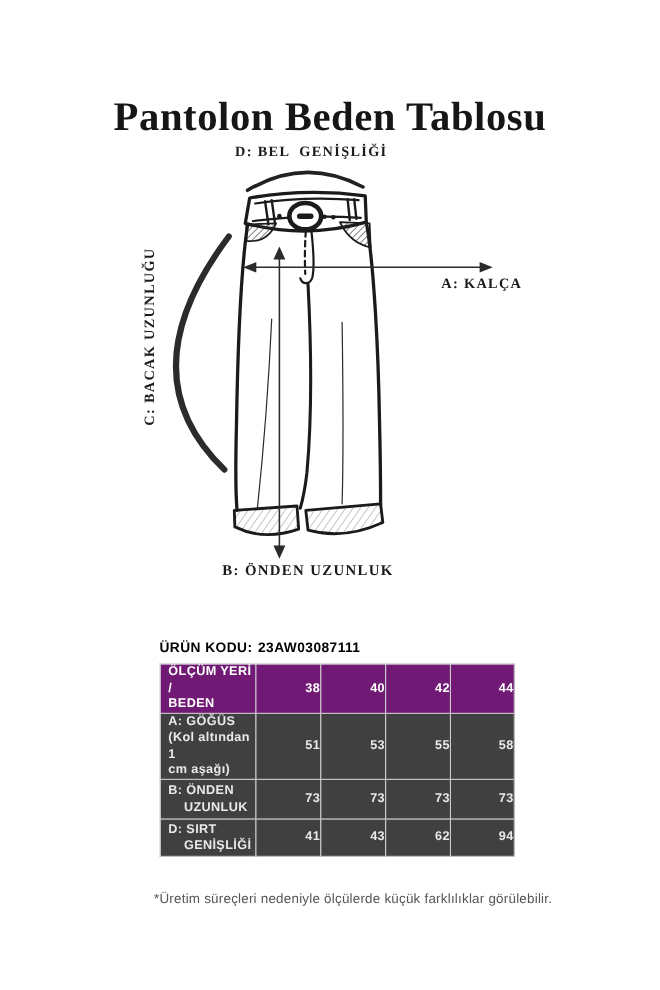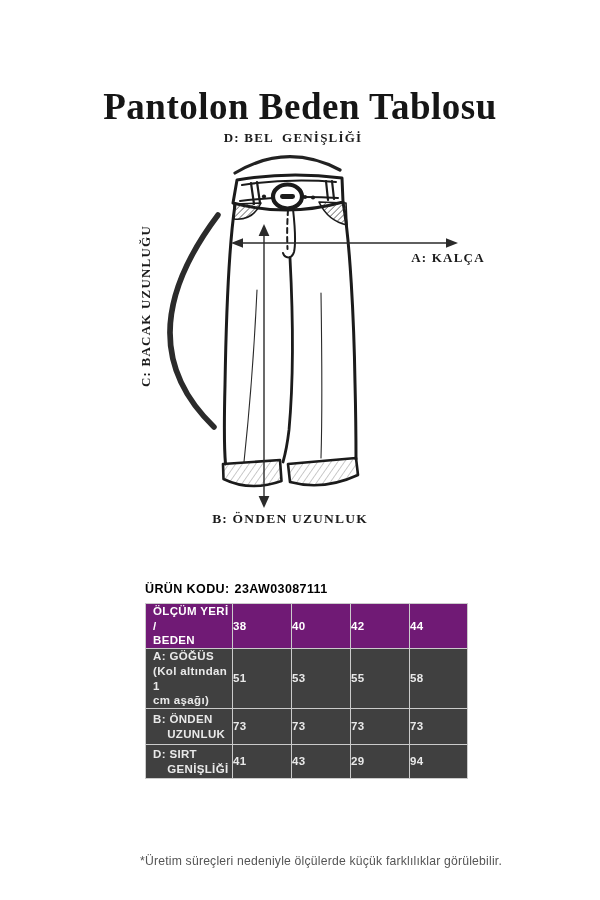--- a/index.html
+++ b/index.html
@@ -5,21 +5,21 @@
   html,body{margin:0;padding:0;}
   body{
     width:600px;height:900px;position:relative;background:#ffffff;
     font-family:"Liberation Sans",sans-serif;overflow:hidden;
   }
   .page-title{
     position:absolute;top:53px;left:0;width:600px;text-align:center;
     font-family:"Liberation Serif",serif;font-weight:bold;font-size:37px;
     letter-spacing:.5px;color:#161616;margin-top:32px;
   }
-  .diagram{position:absolute;left:130px;top:125px;width:360px;height:412px;}
+  .diagram{position:absolute;left:120px;top:125px;width:360px;height:412px;}
   .diagram svg{display:block;width:100%;height:100%;}
   .svg-label{
     font-family:"Liberation Serif",serif;font-weight:bold;font-size:13px;
     letter-spacing:1.2px;fill:#1b1b1b;
   }
   .product-code{
     position:absolute;left:145px;top:582px;font-size:12.5px;font-weight:bold;
     color:#000000;letter-spacing:.4px;
   }
   .product-code .code-label{margin-right:5px;}
@@ -31,31 +31,31 @@
     border:1.4px solid #cbcbcb;padding:0;line-height:1.28;
     font-size:11.5px;letter-spacing:.35px;vertical-align:middle;
   }
   table.size-table th{
     background:#701a75;color:#ffffff;font-weight:bold;
   }
   table.size-table td{
     background:#404040;color:#e9e9e9;font-weight:bold;
   }
   .cell-label{text-align:left;padding-left:7px !important;white-space:pre-wrap;}
-  .cell-val{text-align:left;}
+  .cell-val{text-align:right;}
   tr.hdr{height:32px;}
   tr.row-a{height:47px;}
   tr.row-b{height:36px;margin-left:16px;}
   tr.row-c{height:37px;}
   tr.row-d{height:34px;}
   .notes{
     position:absolute;left:140px;top:808px;width:420px;
     font-size:12.2px;color:#555555;line-height:18.3px;letter-spacing:.2px;
   }
-  .notes div{white-space:nowrap;margin-top:44px;}
+  .notes div{white-space:nowrap;}
 </style>
 </head>
 <body>
 
 <h1 class="page-title">Pantolon Beden Tablosu</h1>
 
 <div class="diagram">
   <svg viewBox="0 0 360 412">
     <defs>
       <pattern id="hatch" patternUnits="userSpaceOnUse" width="4.2" height="4.2" patternTransform="rotate(45)">
@@ -155,21 +155,21 @@
       <td class="cell-val">73</td>
       <td class="cell-val">73</td>
       <td class="cell-val">73</td>
       <td class="cell-val">73</td>
     </tr>
     <tr class="row-d">
       <td class="cell-label">D: SIRT
     GENİŞLİĞİ</td>
       <td class="cell-val">41</td>
       <td class="cell-val">43</td>
-      <td class="cell-val">29</td>
+      <td class="cell-val">62</td>
       <td class="cell-val">94</td>
     </tr>
   </tbody>
 </table>
 
 <div class="notes">
   <div>*Üretim süreçleri nedeniyle ölçülerde küçük farklılıklar görülebilir.</div>
 </div>
 
 </body></html>

